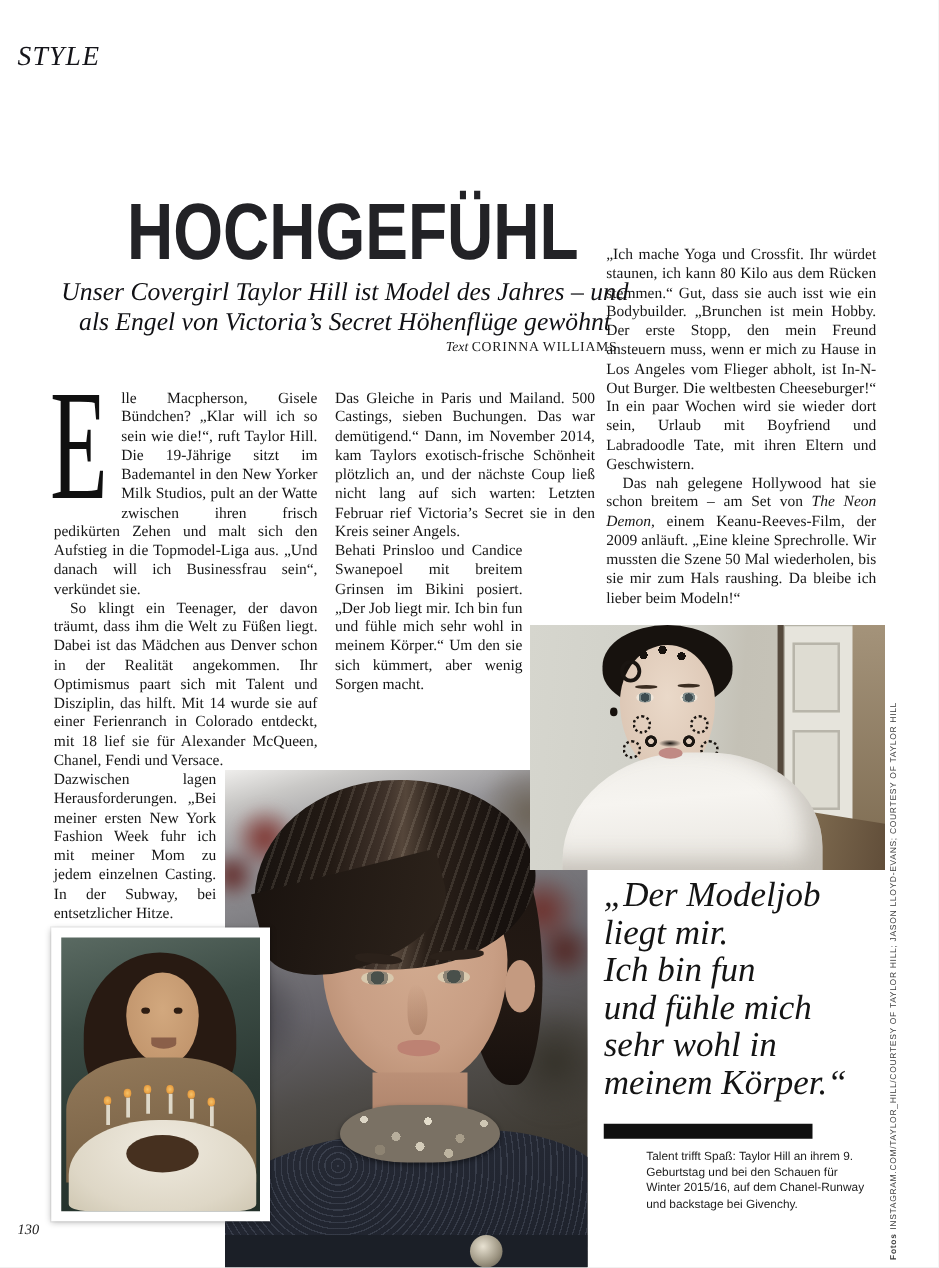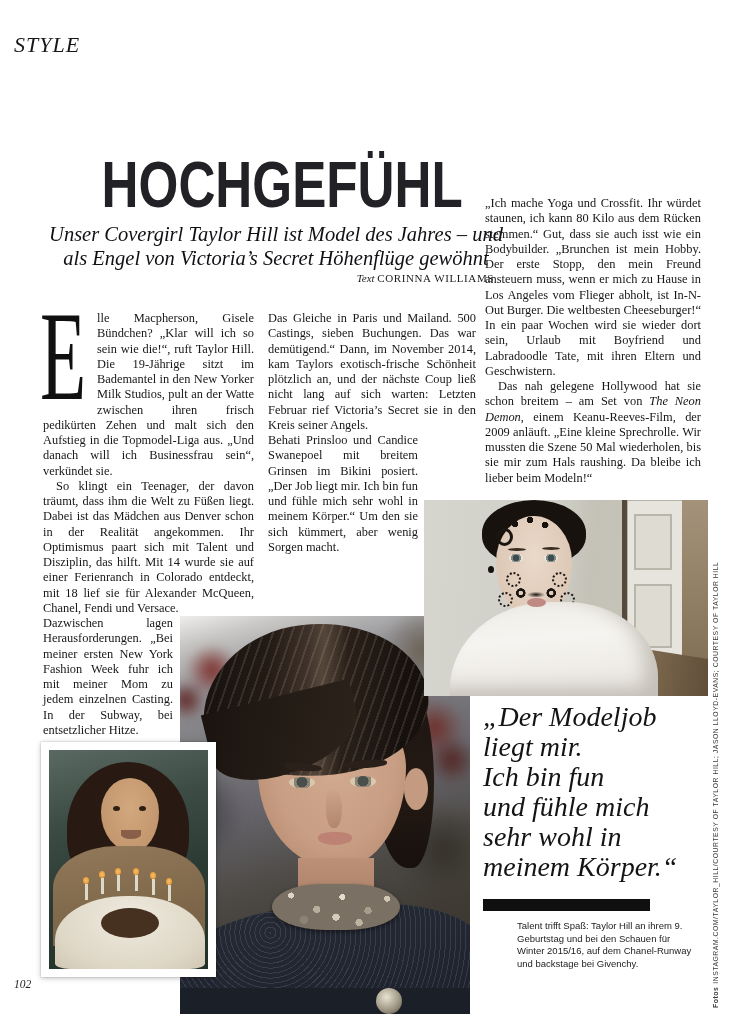--- a/index.html
+++ b/index.html
@@ -258,14 +258,14 @@
 und fühle mich
 sehr wohl in
 meinem Körper.“</div>
   <div class="caption-rule"></div>
   <div class="caption">Talent trifft Spaß: Taylor Hill an ihrem 9. Geburtstag und bei den Schauen für Winter 2015/16, auf dem Chanel-Runway und backstage bei Givenchy.</div>
 
   <div class="credits">
     <span class="pre">Fotos</span><span>INSTAGRAM.COM/TAYLOR_HILL/COURTESY OF TAYLOR HILL; JASON LLOYD-EVANS; COURTESY OF TAYLOR HILL</span>
   </div>
 
-  <div class="page-number">102</div>
+  <div class="page-number">130</div>
 </div>
 
 </body></html>

